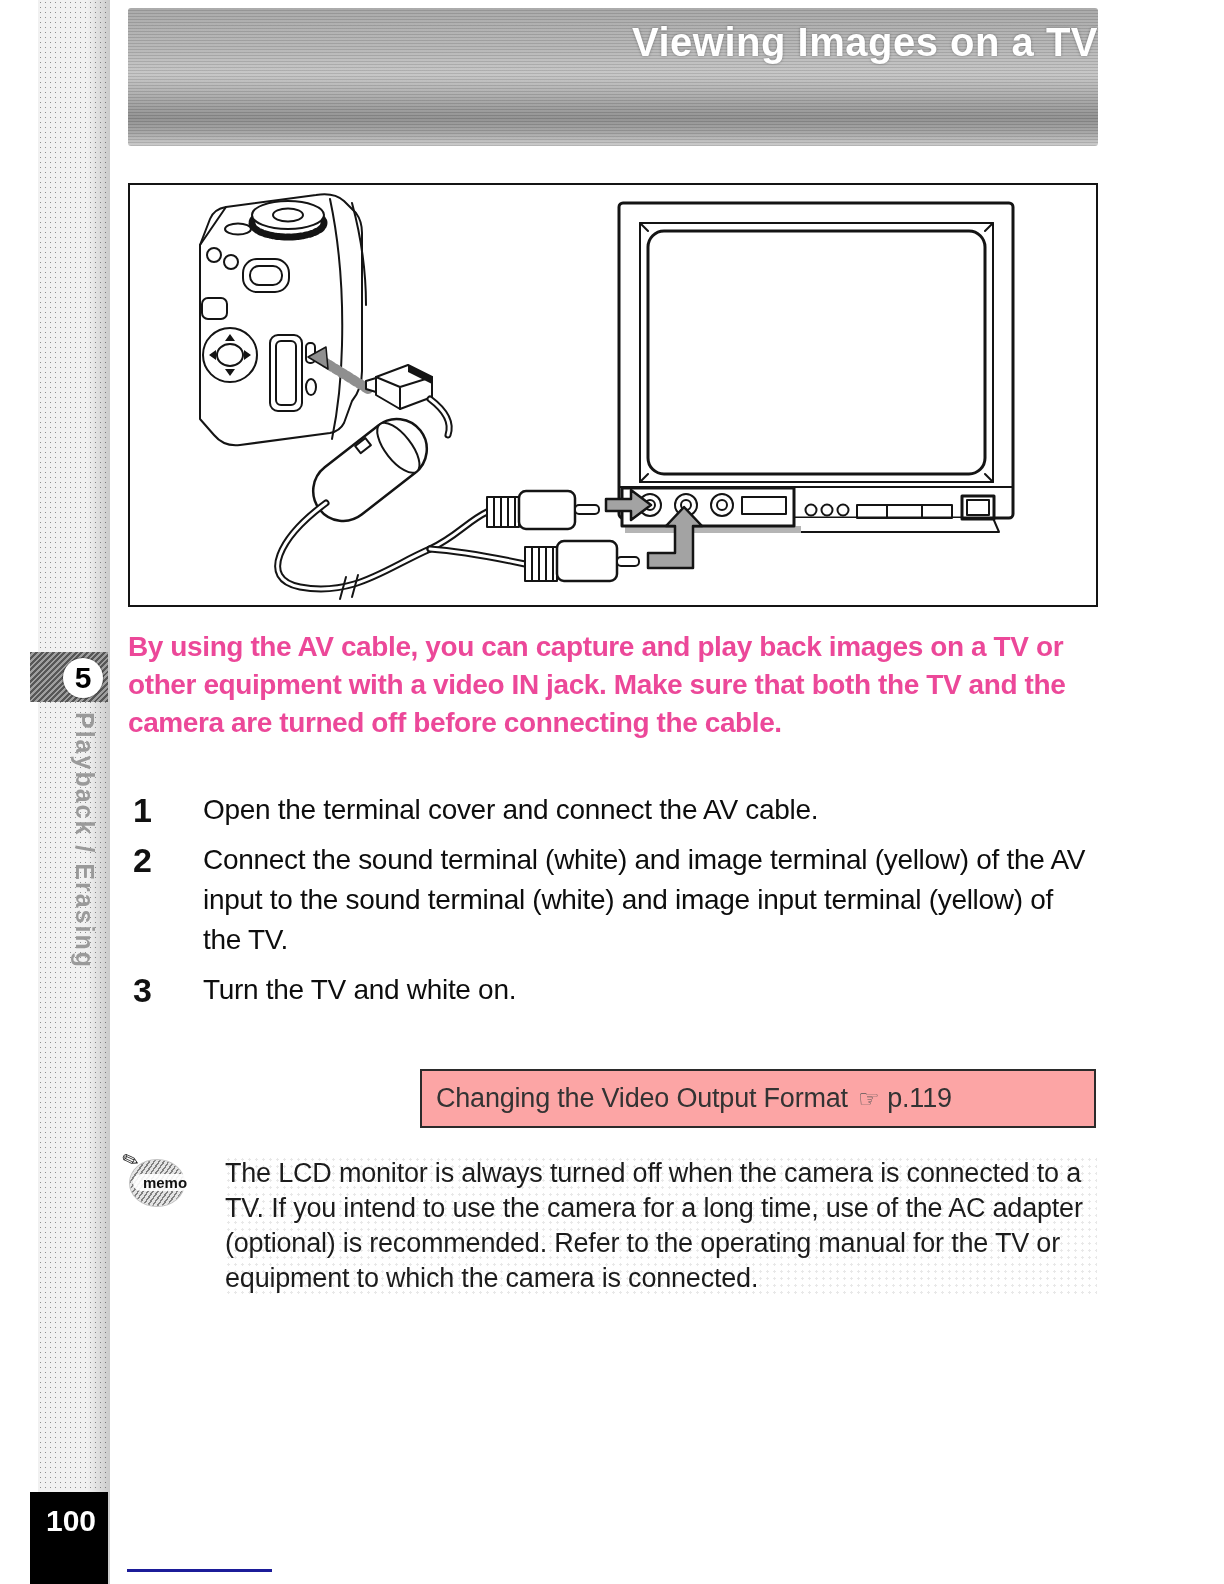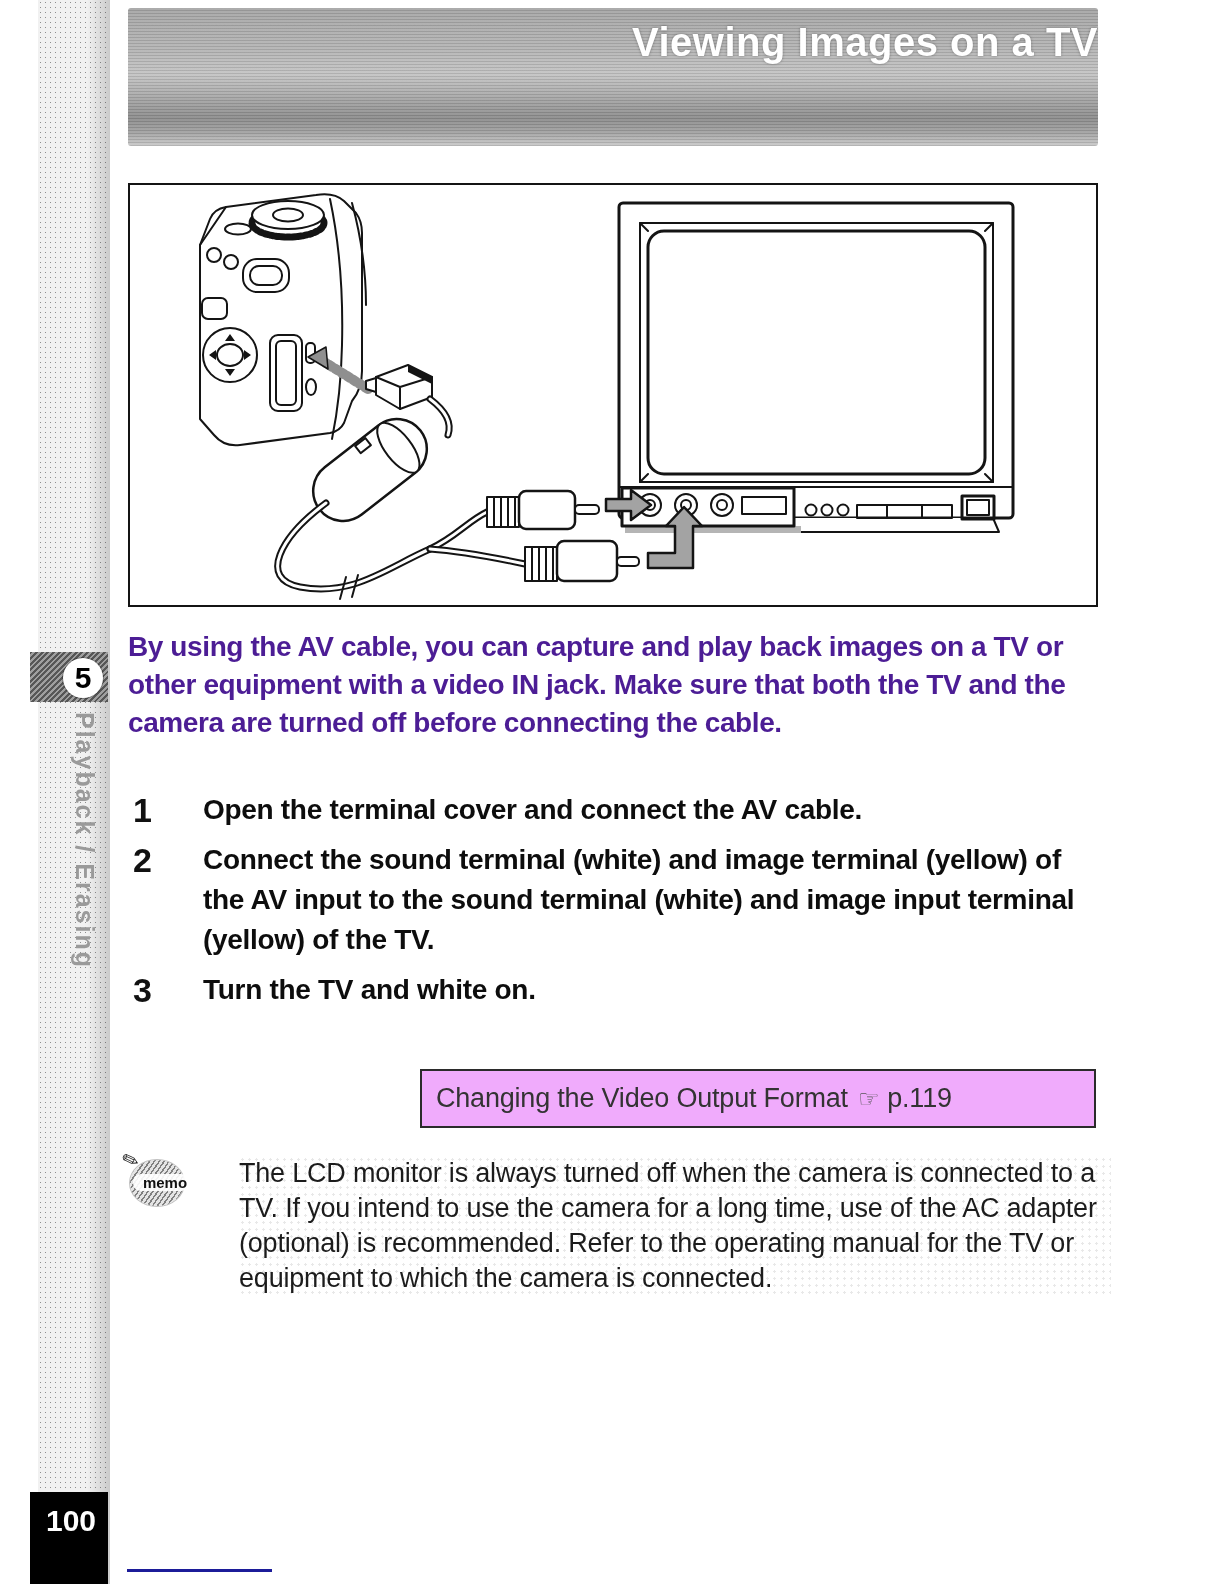--- a/index.html
+++ b/index.html
@@ -53,56 +53,55 @@
   
   .figure-box{
     position:absolute;left:128px;top:183px;width:966px;height:420px;background:#fff;
     border:2px solid #141414;
   }
   .figure-box svg{display:block;}
 
   
   .intro{
     position:absolute;left:128px;top:628px;width:968px;
-    font-size:28px;font-weight:bold;line-height:38px;letter-spacing:-0.4px;color:#4c1d95;
+    font-size:28px;font-weight:bold;line-height:38px;letter-spacing:-0.4px;color:#ec4899;
   }
 
   
   .steps{position:absolute;left:128px;top:790px;width:970px;}
   .step{display:flex;margin-bottom:10px;}
   .step:last-child{margin-bottom:0;}
   .step-number{width:75px;flex:0 0 75px;font-size:34px;font-weight:bold;line-height:40px;padding-left:5px;box-sizing:border-box;}
-  .step-text{font-size:28px;font-weight:bold;line-height:40px;letter-spacing:-0.3px;color:#0d0d0d;}
+  .step-text{font-size:28px;font-weight:normal;line-height:40px;letter-spacing:-0.3px;color:#0d0d0d;}
   .step:nth-child(3){margin-top:4px;}
 
   
   .ref-box{
     position:absolute;left:420px;top:1069px;width:676px;height:59px;box-sizing:border-box;
-    border:2px solid #2b2b2b;background:#f0abfc;display:flex;align-items:center;padding-left:14px;
+    border:2px solid #2b2b2b;background:#fca5a5;display:flex;align-items:center;padding-left:14px;
     font-size:27px;color:#333;letter-spacing:-0.2px;
   }
   .ref-box .pointer{margin:0 8px 0 10px;font-size:24px;color:#555;}
 
   
   .memo-icon{
     position:absolute;left:130px;top:1160px;width:54px;height:46px;border-radius:50%;
     background:repeating-linear-gradient(125deg,#808080 0 1.5px,#e4e4e4 1.5px 4px);
     box-shadow:0 0 0 1px rgba(0,0,0,0.25);
   }
   .memo-icon .badge{
     position:absolute;left:3px;top:14px;width:48px;text-align:center;
     font-size:15px;font-weight:bold;color:#111;background:rgba(255,255,255,0.9);border-radius:8px;padding-left:8px;
   }
   .memo-icon .pen{position:absolute;left:-8px;top:-12px;font-size:20px;color:#222;transform:rotate(-20deg);}
   .memo-text{
     position:absolute;left:225px;top:1156px;width:872px;
     font-size:27px;line-height:35px;color:#1c1c1c;letter-spacing:-0.2px;
     background-image:radial-gradient(rgba(0,0,0,0.09) 1px, transparent 1.3px);
     background-size:7px 7px;
-    margin-left:14px;
   }
 </style>
 </head>
 <body>
 
 <div class="page">
 
   <div class="side-strip"></div>
   <div class="chapter-tab"></div>
   <div class="chapter-circle">5</div>

